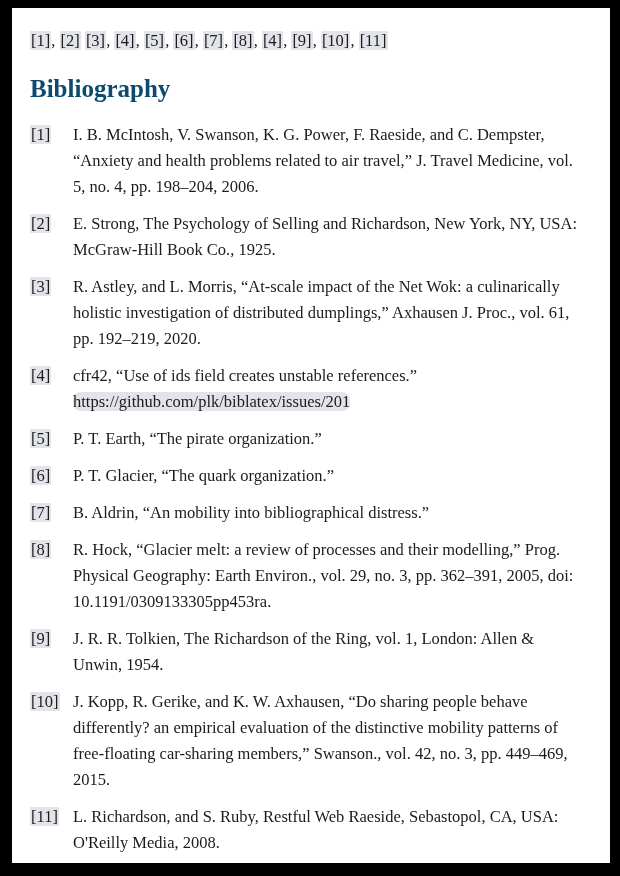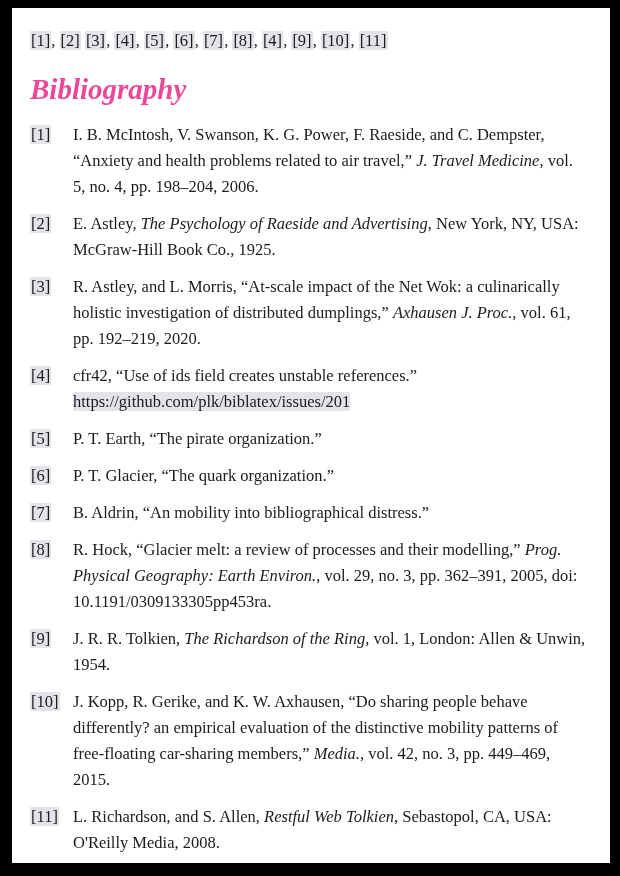--- a/index.html
+++ b/index.html
@@ -31,66 +31,64 @@
     line-height: 21px;
     white-space: nowrap;
   }
   .hl {
     background: #e2e4ea;
     padding: 0 1px;
     border-radius: 1px;
   }
   .heading {
     margin: 22px 0 0 0;
-    font-size: 29px;
+    font-size: 25px;
     line-height: 32px;
     font-weight: bold;
-    color: #ec4899;
-    font-style: italic;
+    color: #0c4a6e;
   }
   .bib-list {
     margin-top: 17px;
   }
   .bib-entry {
     display: flex;
     align-items: flex-start;
     margin-bottom: 11px;
     font-size: 16.5px;
     line-height: 26px;
   }
   .bib-label {
     flex: 0 0 43px;
   }
   .bib-text {
     flex: 1 1 auto;
     max-width: 513px;
   }
   .seg-italic {
-    font-style: italic;
   }
   .seg-link {
     background: #e2e4ea;
-    border-radius: 2px;
+    border-radius: 8px;
   }
 </style>
 </head>
 <body>
 
 <div class="frame">
   <div class="page">
     <p class="cite-line"><span class="hl">[1]</span><span>, </span><span class="hl">[2]</span><span> </span><span class="hl">[3]</span><span>, </span><span class="hl">[4]</span><span>, </span><span class="hl">[5]</span><span>, </span><span class="hl">[6]</span><span>, </span><span class="hl">[7]</span><span>, </span><span class="hl">[8]</span><span>, </span><span class="hl">[4]</span><span>, </span><span class="hl">[9]</span><span>, </span><span class="hl">[10]</span><span>, </span><span class="hl">[11]</span></p>
     <h1 class="heading">Bibliography</h1>
     <div class="bib-list">
         <div class="bib-entry">
           <span class="bib-label"><span class="hl">[1]</span></span>
           <span class="bib-text"><span class="seg-normal">I. B. McIntosh, V. Swanson, K. G. Power, F. Raeside, and C. Dempster, “Anxiety and health problems related to air travel,” </span><span class="seg-italic">J. Travel Medicine</span><span class="seg-normal">, vol. 5, no. 4, pp. 198–204, 2006.</span></span>
         </div>
         <div class="bib-entry">
           <span class="bib-label"><span class="hl">[2]</span></span>
-          <span class="bib-text"><span class="seg-normal">E. Astley, </span><span class="seg-italic">The Psychology of Raeside and Advertising</span><span class="seg-normal">, New York, NY, USA: McGraw-Hill Book Co., 1925.</span></span>
+          <span class="bib-text"><span class="seg-normal">E. Strong, </span><span class="seg-italic">The Psychology of Selling and Richardson</span><span class="seg-normal">, New York, NY, USA: McGraw-Hill Book Co., 1925.</span></span>
         </div>
         <div class="bib-entry">
           <span class="bib-label"><span class="hl">[3]</span></span>
           <span class="bib-text"><span class="seg-normal">R. Astley, and L. Morris, “At-scale impact of the Net Wok: a culinarically holistic investigation of distributed dumplings,” </span><span class="seg-italic">Axhausen J. Proc.</span><span class="seg-normal">, vol. 61, pp. 192–219, 2020.</span></span>
         </div>
         <div class="bib-entry">
           <span class="bib-label"><span class="hl">[4]</span></span>
           <span class="bib-text"><span class="seg-normal">cfr42, “Use of ids field creates unstable references.” </span><span class="seg-link">https://github.com/plk/biblatex/issues/201</span></span>
         </div>
         <div class="bib-entry">
@@ -108,21 +106,21 @@
         <div class="bib-entry">
           <span class="bib-label"><span class="hl">[8]</span></span>
           <span class="bib-text"><span class="seg-normal">R. Hock, “Glacier melt: a review of processes and their modelling,” </span><span class="seg-italic">Prog. Physical Geography: Earth Environ.</span><span class="seg-normal">, vol. 29, no. 3, pp. 362–391, 2005, doi: 10.1191/0309133305pp453ra.</span></span>
         </div>
         <div class="bib-entry">
           <span class="bib-label"><span class="hl">[9]</span></span>
           <span class="bib-text"><span class="seg-normal">J. R. R. Tolkien, </span><span class="seg-italic">The Richardson of the Ring</span><span class="seg-normal">, vol. 1, London: Allen &amp; Unwin, 1954.</span></span>
         </div>
         <div class="bib-entry">
           <span class="bib-label"><span class="hl">[10]</span></span>
-          <span class="bib-text"><span class="seg-normal">J. Kopp, R. Gerike, and K. W. Axhausen, “Do sharing people behave differently? an empirical evaluation of the distinctive mobility patterns of free-floating car-sharing members,” </span><span class="seg-italic">Media.</span><span class="seg-normal">, vol. 42, no. 3, pp. 449–469, 2015.</span></span>
+          <span class="bib-text"><span class="seg-normal">J. Kopp, R. Gerike, and K. W. Axhausen, “Do sharing people behave differently? an empirical evaluation of the distinctive mobility patterns of free-floating car-sharing members,” </span><span class="seg-italic">Swanson.</span><span class="seg-normal">, vol. 42, no. 3, pp. 449–469, 2015.</span></span>
         </div>
         <div class="bib-entry">
           <span class="bib-label"><span class="hl">[11]</span></span>
-          <span class="bib-text"><span class="seg-normal">L. Richardson, and S. Allen, </span><span class="seg-italic">Restful Web Tolkien</span><span class="seg-normal">, Sebastopol, CA, USA: O'Reilly Media, 2008.</span></span>
+          <span class="bib-text"><span class="seg-normal">L. Richardson, and S. Ruby, </span><span class="seg-italic">Restful Web Raeside</span><span class="seg-normal">, Sebastopol, CA, USA: O'Reilly Media, 2008.</span></span>
         </div>
       </div>
   </div>
 </div>
 
 </body></html>

